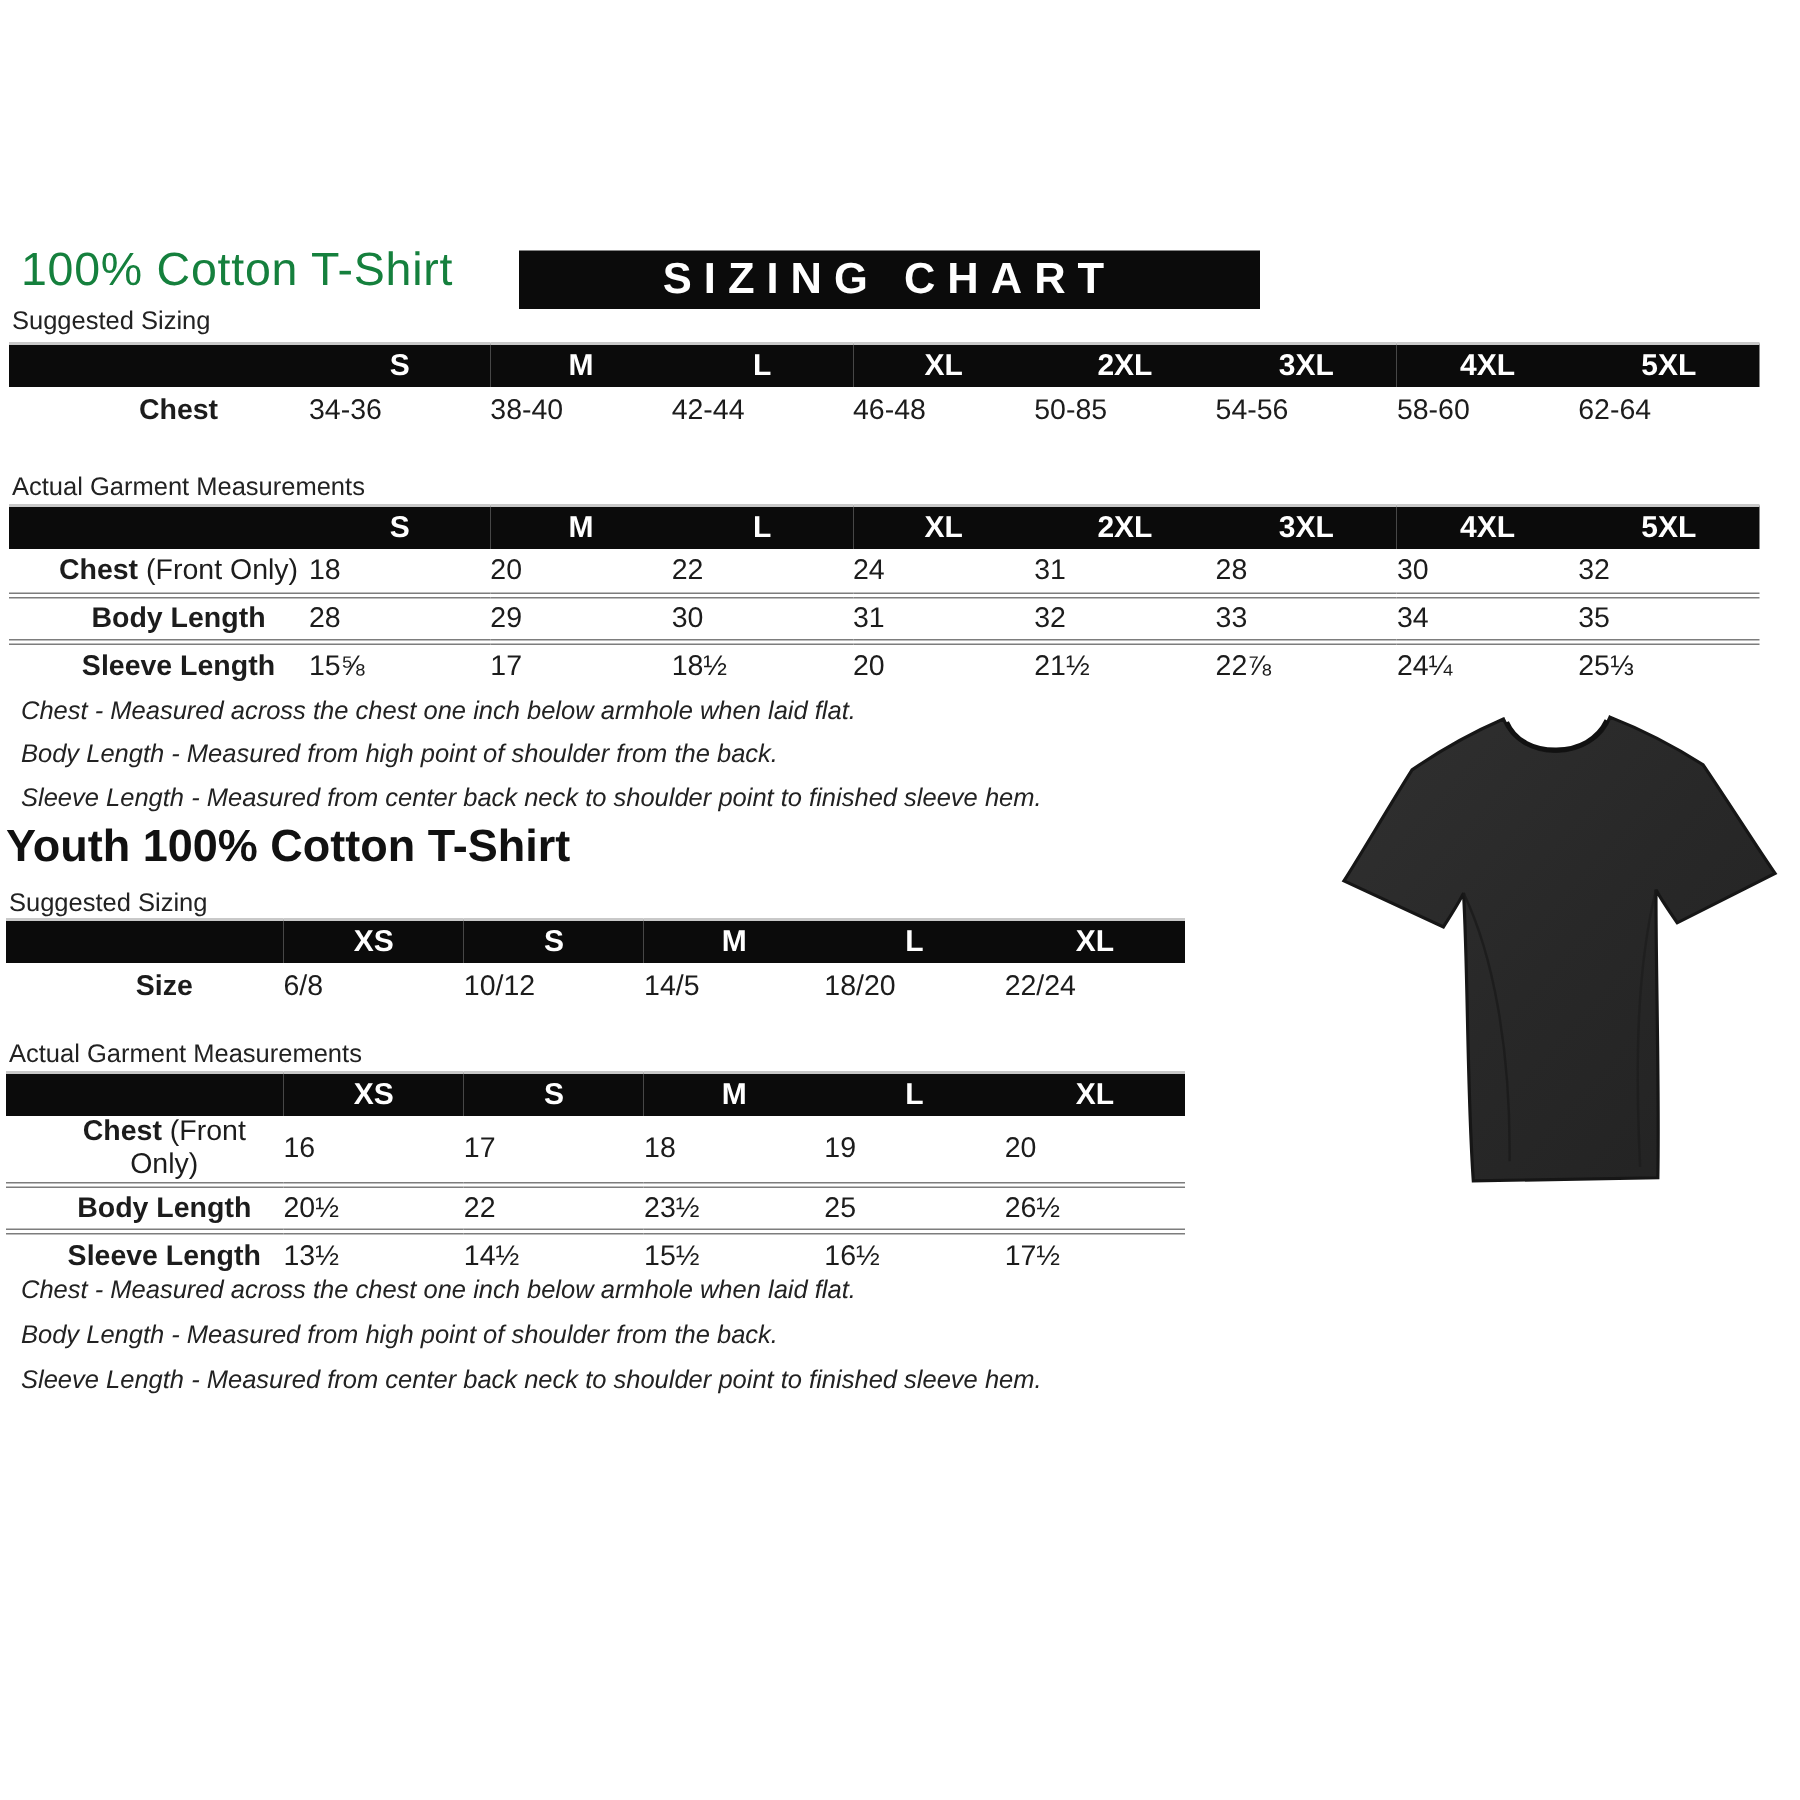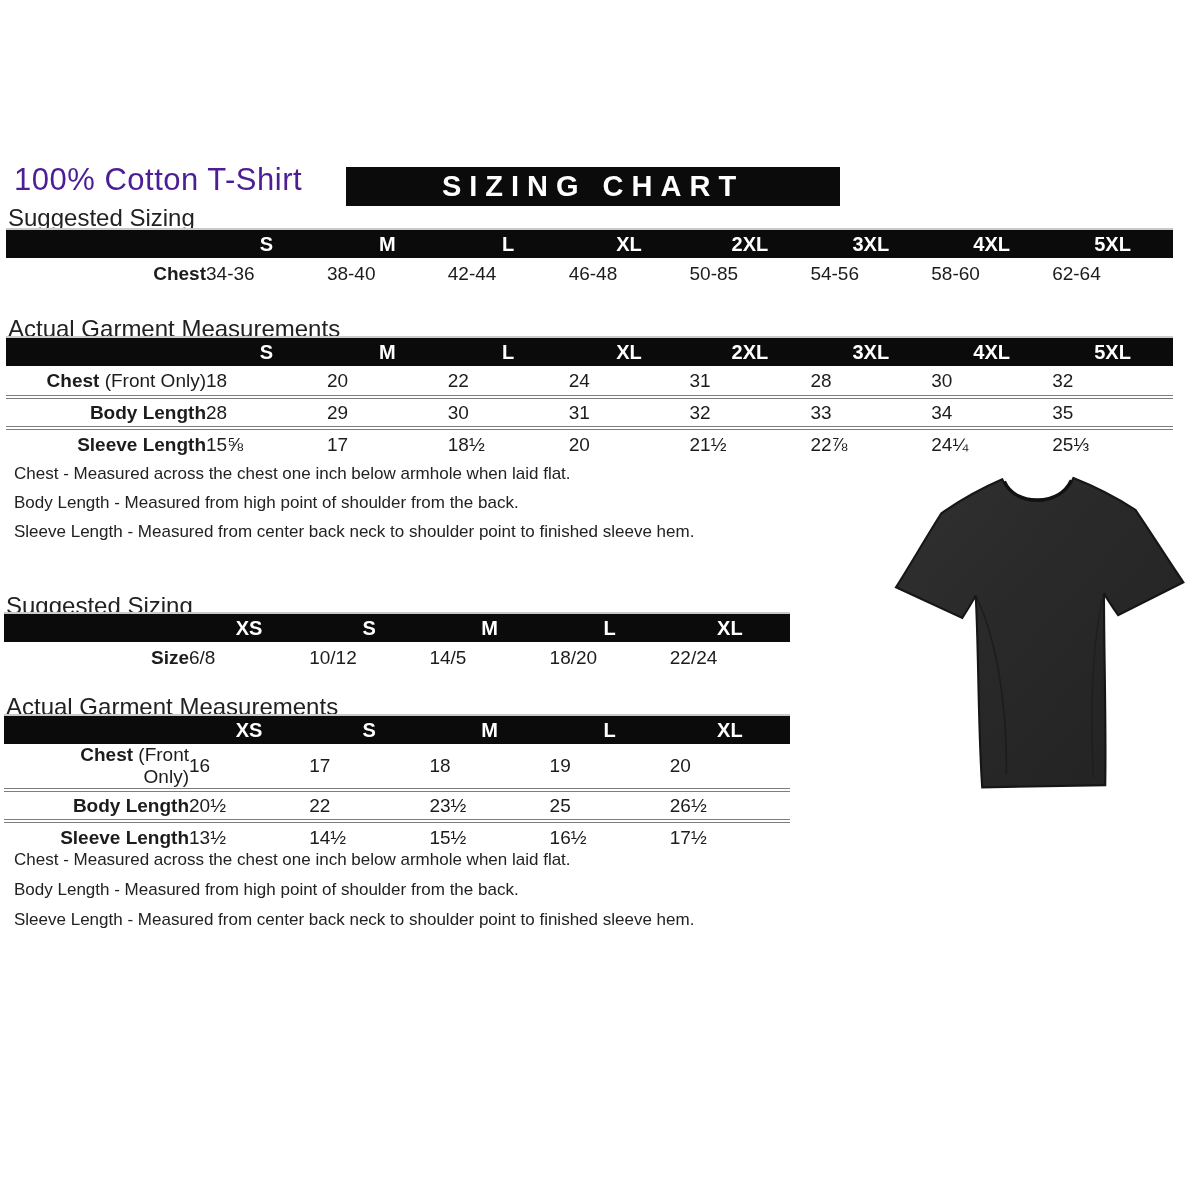--- a/index.html
+++ b/index.html
@@ -5,30 +5,30 @@
   html,body{margin:0;padding:0;}
   body{
     width:1200px;height:1200px;background:#ffffff;
     font-family:"Liberation Sans","DejaVu Sans",sans-serif;
     color:#1a1a1a;
   }
   .sheet{position:relative;width:1200px;height:1200px;background:#fff;overflow:hidden;}
 
   .page-title{
     position:absolute;left:14px;top:162px;
-    font-size:31px;font-weight:500;color:#4c1d95;letter-spacing:0.5px;
+    font-size:31px;font-weight:500;color:#15803d;letter-spacing:0.5px;
   }
   .banner{
     position:absolute;left:346px;top:167px;width:494px;height:39px;
     background:#0b0b0b;color:#fff;
     display:flex;align-items:center;justify-content:center;
     font-size:29px;font-weight:700;letter-spacing:8px;
   }
   .section-label{
-    position:absolute;font-size:24px;color:#222;font-weight:400;text-align:center;
+    position:absolute;font-size:17px;color:#222;font-weight:400;text-align:center;
   }
   .lab-sug1{left:8px;top:204px;}
   .lab-act1{left:8px;top:315px;}
   .lab-sug2{left:6px;top:592px;}
   .lab-act2{left:6px;top:693px;}
 
   table.tbl{
     position:absolute;border-collapse:collapse;table-layout:fixed;
   }
   .t-adult-sug{left:6px;top:228px;width:1167px;}
@@ -41,29 +41,29 @@
     border-top:2px solid #c9c9c9;
   }
   table.tbl th{
     font-size:20px;font-weight:700;text-align:center;padding:0;
   }
   table.tbl tbody tr{height:31px;}
   table.tbl td{
     font-size:19px;padding:0;color:#1c1c1c;
   }
   table.tbl td.lbl{
-    text-align:right;padding-left:26px;font-size:19px;
+    text-align:center;padding-left:26px;font-size:19px;
   }
   table.tbl td.lbl b{font-weight:700;}
   table.tbl td.lbl span{font-weight:400;}
   .adult .lbl{width:200px;}
   .youth .lbl{width:185px;}
   table.bordered tbody tr:not(:last-child){border-bottom:4px double #7d7d7d;}
 
-  .notes{position:absolute;font-size:17px;color:#222;}
+  .notes{position:absolute;font-size:17px;color:#222;font-style:italic;}
   .notes div{line-height:29px;}
   .notes-1{left:14px;top:459px;}
   .notes-2{left:14px;top:845px;line-height:30px;}
   .notes-2 div{line-height:30px;}
 
   .youth-title{
     position:absolute;left:4px;top:548px;
     font-size:30px;font-weight:700;color:#111;
   }
 
@@ -163,20 +163,21 @@
         </tr>
       </tbody>
     </table>
 
   <div class="notes notes-1">
       <div>Chest - Measured across the chest one inch below armhole when laid flat.</div>
       <div>Body Length - Measured from high point of shoulder from the back.</div>
       <div>Sleeve Length - Measured from center back neck to shoulder point to finished sleeve hem.</div>
     </div>
 
+  <div class="youth-title">Youth 100% Cotton T-Shirt</div>
 
   <div class="section-label lab-sug2">Suggested Sizing</div>
 
   <table class="tbl youth t-youth-sug">
       <thead>
         <tr>
           <th class="lbl"></th>
           <th>XS</th>
           <th>S</th>
           <th>M</th>

